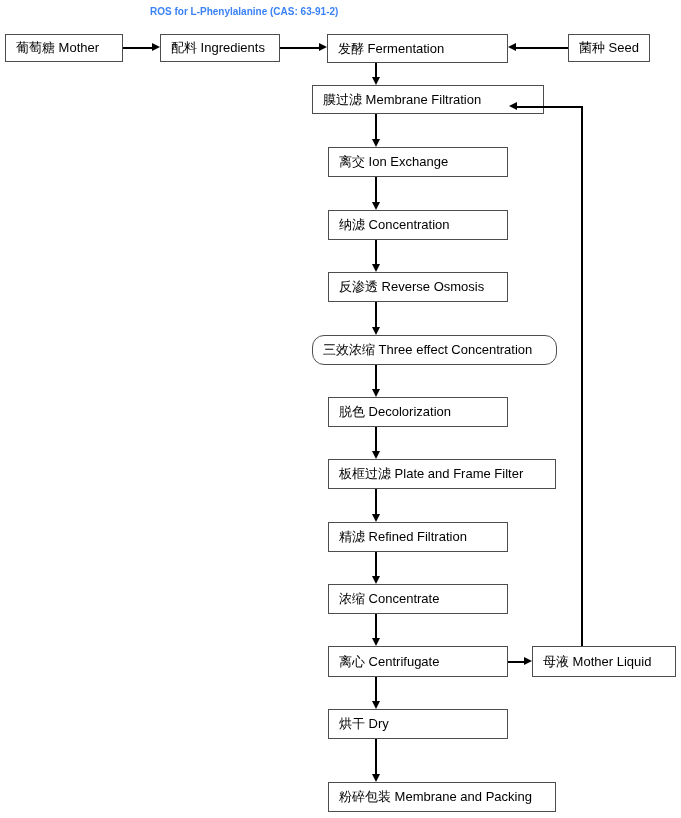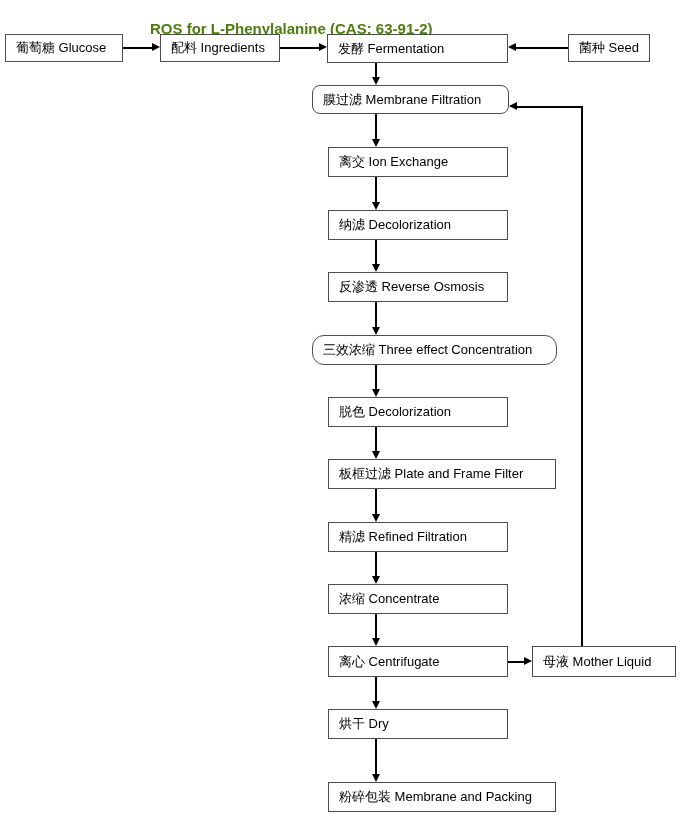--- a/index.html
+++ b/index.html
@@ -11,24 +11,24 @@
   .canvas {
     position: relative;
     width: 681px;
     height: 818px;
     background: #ffffff;
     overflow: hidden;
   }
   .title {
     position: absolute;
     left: 150px;
-    top: 20px;
-    font-size: 15px;
+    top: 6px;
+    font-size: 10px;
     font-weight: bold;
-    color: #4d7c0f;
+    color: #3b82f6;
     white-space: nowrap;
   }
   .node {
     position: absolute;
     box-sizing: border-box;
     border: 1.5px solid #4d4d4d;
     background: #ffffff;
     color: #000000;
     font-size: 13px;
     display: flex;
@@ -68,28 +68,28 @@
     border-top: 8px solid #000000;
   }
 </style>
 </head>
 <body>
 
 <div class="canvas">
 
   <div class="title">ROS for L-Phenylalanine (CAS: 63-91-2)</div>
 
-  <div class="node" style="left:5px; top:34px; width:118px; height:28px;">葡萄糖 Glucose</div>
+  <div class="node" style="left:5px; top:34px; width:118px; height:28px;">葡萄糖 Mother</div>
   <div class="node" style="left:160px; top:34px; width:120px; height:28px;">配料 Ingredients</div>
   <div class="node" style="left:327px; top:34px; width:181px; height:29px;">发酵 Fermentation</div>
   <div class="node" style="left:568px; top:34px; width:82px; height:28px;">菌种 Seed</div>
 
-  <div class="node" style="left:312px; top:85px; width:197px; height:29px;border-radius:8px;">膜过滤 Membrane Filtration</div>
+  <div class="node" style="left:312px; top:85px; width:232px; height:29px;">膜过滤 Membrane Filtration</div>
   <div class="node" style="left:328px; top:147px; width:180px; height:30px;">离交 Ion Exchange</div>
-  <div class="node" style="left:328px; top:210px; width:180px; height:30px;">纳滤 Decolorization</div>
+  <div class="node" style="left:328px; top:210px; width:180px; height:30px;">纳滤 Concentration</div>
   <div class="node" style="left:328px; top:272px; width:180px; height:30px;text-align:right;">反渗透 Reverse Osmosis</div>
   <div class="node" style="left:312px; top:335px; width:245px; height:30px;border-radius:12px;">三效浓缩 Three effect Concentration</div>
   <div class="node" style="left:328px; top:397px; width:180px; height:30px;">脱色 Decolorization</div>
   <div class="node" style="left:328px; top:459px; width:228px; height:30px;">板框过滤 Plate and Frame Filter</div>
   <div class="node" style="left:328px; top:522px; width:180px; height:30px;">精滤 Refined Filtration</div>
   <div class="node" style="left:328px; top:584px; width:180px; height:30px;">浓缩 Concentrate</div>
   <div class="node" style="left:328px; top:646px; width:180px; height:31px;">离心 Centrifugate</div>
   <div class="node" style="left:532px; top:646px; width:144px; height:31px;">母液 Mother Liquid</div>
   <div class="node" style="left:328px; top:709px; width:180px; height:30px;">烘干 Dry</div>
   <div class="node" style="left:328px; top:782px; width:228px; height:30px;">粉碎包装 Membrane and Packing</div>

